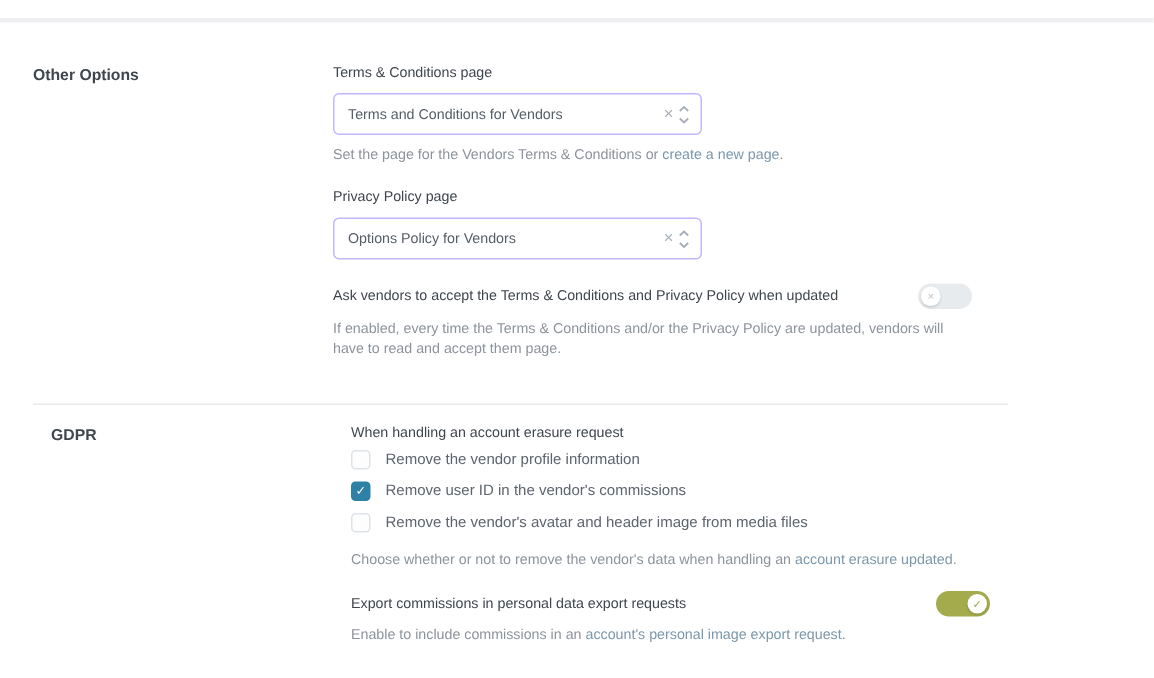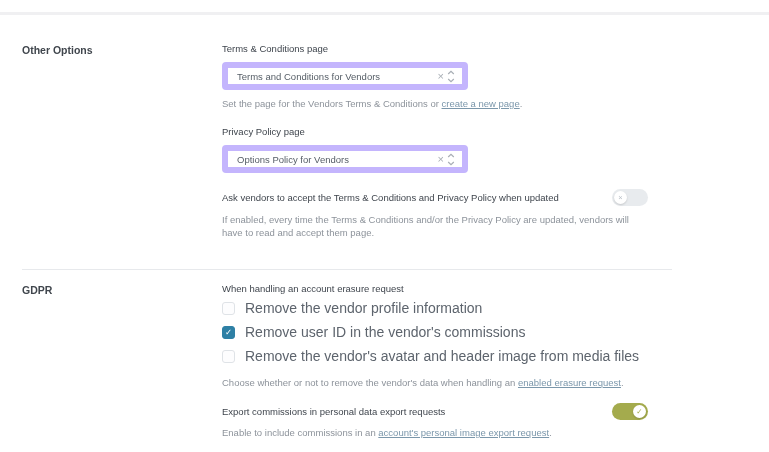--- a/index.html
+++ b/index.html
@@ -13,29 +13,29 @@
   .page { position:absolute; top:15px; left:0; width:696px; }
 
   .section { display:flex; padding:28px 24px 0 22px; }
   .section-title { width:200px; font-weight:bold; font-size:10.5px; color:#40464d; padding-top:1px; }
   .content { width:426px; }
 
   .field { margin-bottom:16px; }
   .field-label { font-weight:normal; font-size:9.5px; color:#3f454d; margin-bottom:8px; }
 
   .select {
-    width:246px; height:28px; border:6px solid #c4b5fd; border-radius:4px;
+    width:246px; height:28px; border:1px solid #c4b5fd; border-radius:4px;
     background:#fff; display:flex; align-items:center; padding:0 7px 0 9px; cursor:pointer;
   }
   .select-value { flex:1; font-size:9.5px; color:#555d66; white-space:nowrap; overflow:hidden; }
   .clear-icon { color:#a8aeb5; font-size:11px; line-height:1; margin-right:3px; cursor:pointer; }
   .arrows-icon { display:flex; align-items:center; }
 
   .helper { font-size:9.5px; color:#8d939b; margin-top:7px; line-height:13px; }
-  .helper a { color:#7b97ab; text-decoration:underline; cursor:pointer; }
+  .helper a { color:#7b97ab; cursor:pointer; }
   .nowrap { white-space:nowrap; }
 
   .toggle-row { display:flex; justify-content:space-between; align-items:flex-start;margin-top:12px; }
   .toggle-row .field-label { margin-bottom:0; padding-top:3px; }
 
   .toggle { position:relative; width:36px; height:17px; border-radius:9px; flex:0 0 auto; cursor:pointer; }
   .toggle.off { background:#e8ebee; }
   .toggle.on  { background:#a4ab4d; }
   .knob {
     position:absolute; top:2px; width:13px; height:13px; border-radius:50%;
@@ -47,21 +47,21 @@
   .toggle.on  .knob { right:2px; color:#a4ab4d; }
 
   .check-row { display:flex; align-items:center; margin-bottom:8px; cursor:pointer; }
   .checkbox {
     width:13px; height:13px; border:1px solid #dfe3e7; border-radius:3px; background:#fdfdfe;
     margin-right:10px; flex:0 0 auto;
     display:flex; align-items:center; justify-content:center;
     font-size:8.5px; color:#ffffff; line-height:1;
   }
   .checkbox.checked { background:#2e80a5; border-color:#2e80a5; }
-  .check-label { font-size:14px; color:#5d646d; }
+  .check-label { font-size:10px; color:#5d646d; }
 
   .divider { border-top:1px solid #e7e9ec; margin:14px 24px 0 22px; }
 
   .gdpr-label { margin-bottom:6px; }
   .gdpr-helper { margin-top:12px; }
   .export-block { margin-top:14px; }
 </style>
 </head>
 <body>
 
@@ -113,41 +113,41 @@
           <div class="nowrap">If enabled, every time the Terms &amp; Conditions and/or the Privacy Policy are updated, vendors will</div>
           <div>have to read and accept them page.</div>
         </div>
       </div>
 
     </div>
   </div>
 
   <div class="divider"></div>
 
-  <div class="section" style="padding-top:13px;">
+  <div class="section" style="padding-top:13px;justify-content:center;">
     <div class="section-title">GDPR</div>
     <div class="content">
 
       <div>
         <div class="field-label gdpr-label">When handling an account erasure request</div>
 
         <div class="check-row">
           <span class="checkbox"></span>
           <span class="check-label">Remove the vendor profile information</span>
         </div>
         <div class="check-row">
           <span class="checkbox checked">✓</span>
           <span class="check-label">Remove user ID in the vendor's commissions</span>
         </div>
         <div class="check-row">
           <span class="checkbox"></span>
           <span class="check-label">Remove the vendor's avatar and header image from media files</span>
         </div>
 
-        <div class="helper gdpr-helper nowrap"><span>Choose whether or not to remove the vendor's data when handling an </span><a>enabled erasure request</a><span>.</span></div>
+        <div class="helper gdpr-helper nowrap"><span>Choose whether or not to remove the vendor's data when handling an </span><a>account erasure updated</a><span>.</span></div>
       </div>
 
       <div class="export-block">
         <div class="toggle-row">
           <div class="field-label">Export commissions in personal data export requests</div>
           <div class="toggle on">
             <div class="knob">✓</div>
           </div>
         </div>
         <div class="helper" style="margin-top:6px;"><span>Enable to include commissions in an </span><a>account's personal image export request</a><span>.</span></div>

